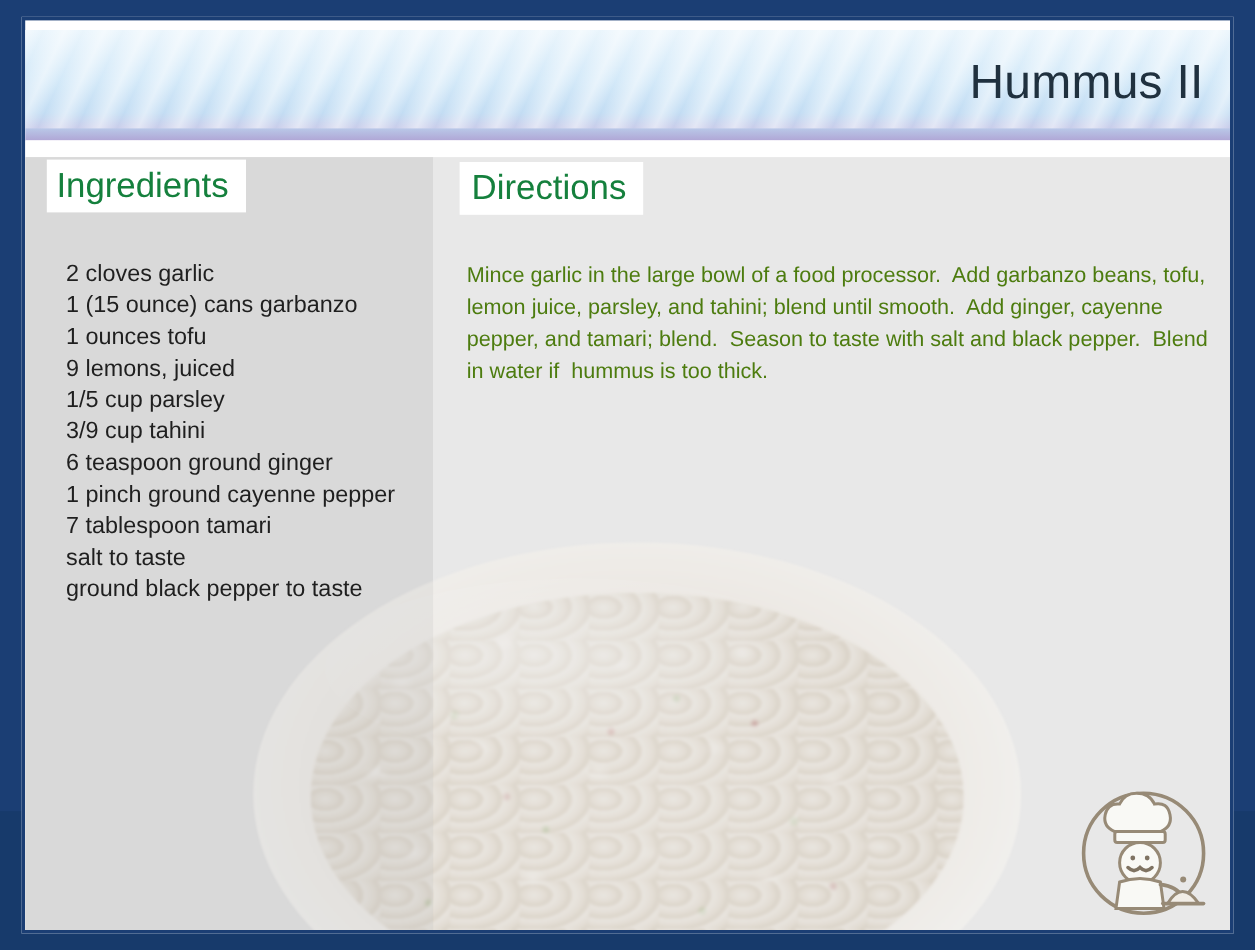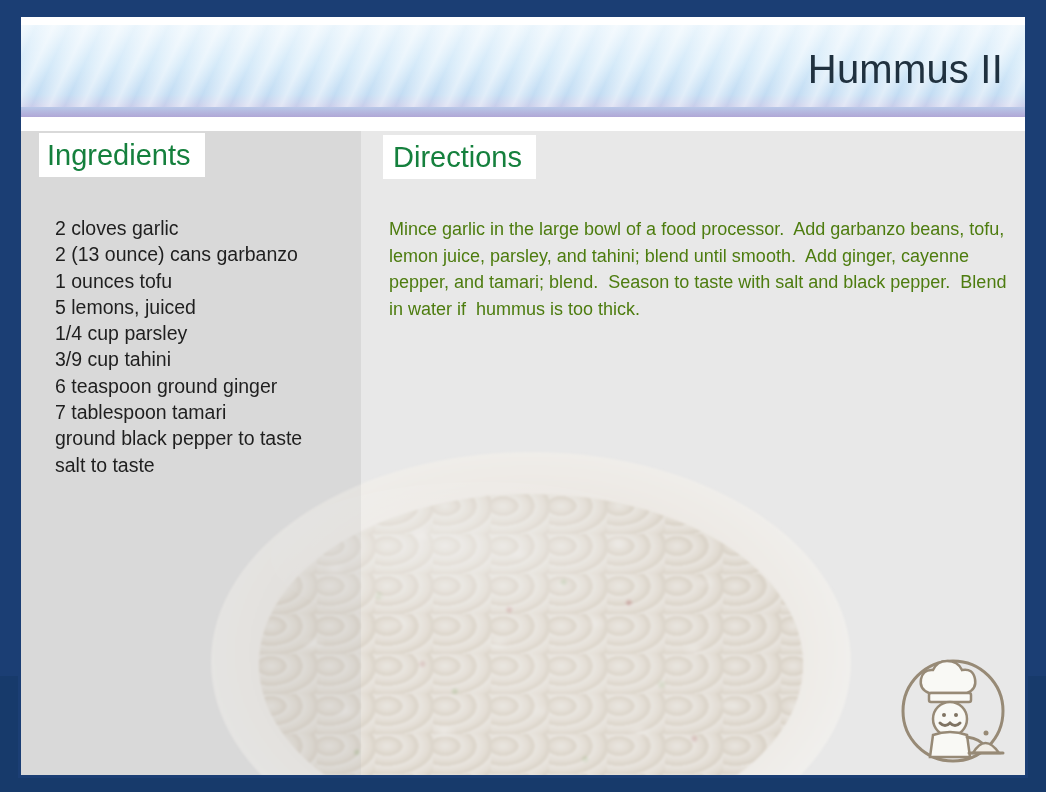--- a/index.html
+++ b/index.html
@@ -286,29 +286,30 @@
 
       <div id="left-panel-overlay"></div>
       <div id="right-panel-overlay"></div>
 
       <div class="text-layer">
         <div class="heading-tab" id="ingredients-heading">Ingredients</div>
         <div class="heading-tab" id="directions-heading">Directions</div>
 
         <ul id="ingredients-list">
           <li>2 cloves garlic</li>
-          <li>2 (13 ounce) cans garbanzo</li>
+          <li>1 (15 ounce) cans garbanzo</li>
           <li>1 ounces tofu</li>
-          <li>5 lemons, juiced</li>
-          <li>1/4 cup parsley</li>
+          <li>9 lemons, juiced</li>
+          <li>1/5 cup parsley</li>
           <li>3/9 cup tahini</li>
           <li>6 teaspoon ground ginger</li>
+          <li>1 pinch ground cayenne pepper</li>
           <li>7 tablespoon tamari</li>
+          <li>salt to taste</li>
           <li>ground black pepper to taste</li>
-          <li>salt to taste</li>
         </ul>
 
         <div id="directions-text">Mince garlic in the large bowl of a food processor.  Add garbanzo beans, tofu, lemon juice, parsley, and tahini; blend until smooth.  Add ginger, cayenne pepper, and tamari; blend.  Season to taste with salt and black pepper.  Blend in water if  hummus is too thick.</div>
       </div>
 
       <svg id="chef-logo" viewBox="0 0 120 120">
         <circle cx="60" cy="62" r="50" fill="none" stroke="#8a7a63" stroke-width="3"></circle>
 
         <path d="M36 44 q-10 -4 -8 -14 q2 -10 12 -9 q4 -9 14 -9 q11 0 15 9 q11 -2 13 9 q2 10 -8 14 z" fill="#fdfcf8" stroke="#8a7a63" stroke-width="2.5"></path>
         <rect x="36" y="44" width="42" height="9" rx="2" fill="#fdfcf8" stroke="#8a7a63" stroke-width="2.5"></rect>

